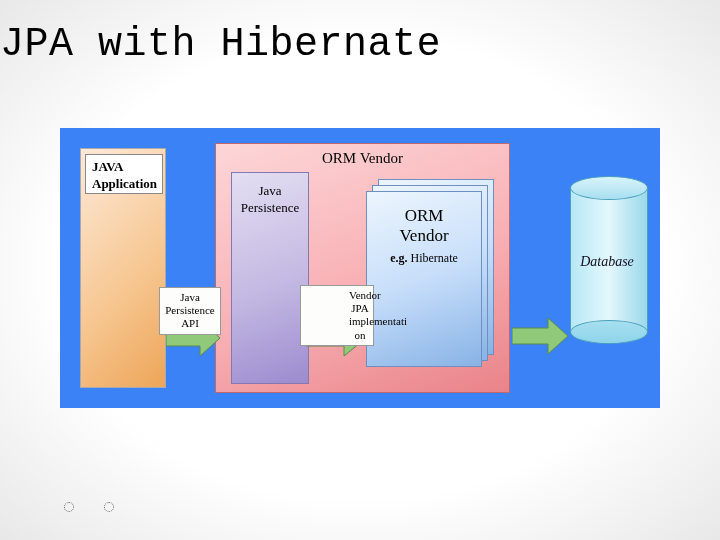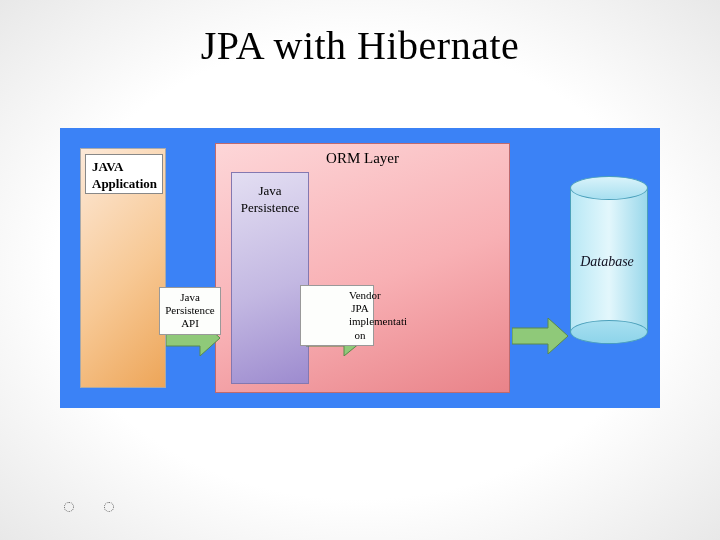--- a/index.html
+++ b/index.html
@@ -9,23 +9,22 @@
     background: #fff;
     background: radial-gradient(ellipse at center, #ffffff 0%, #ffffff 60%, #e8e8e8 100%);
     font-family: Arial, sans-serif;
     position: relative;
     overflow: hidden;
   }
   .title {
     position: absolute;
     top: 22px;
     left: 0; right: 0;
-    text-align: center;
     font-size: 40px;
-    font-family: Liberation Serif, serif;
+    font-family: Liberation Mono, monospace;
     color: #000;
     letter-spacing: 0.5px;
   }
   .diagram {
     position: absolute;
     left: 60px;
     top: 128px;
     width: 600px;
     height: 280px;
     background: #3b82f6;
@@ -184,23 +183,34 @@
 <body>
 
 <div class="title">JPA with Hibernate</div>
 
 <div class="diagram">
 
   <div class="java-app"></div>
   <div class="java-app-label">JAVA<br>Application</div>
 
   <div class="orm-layer">
-    <div class="orm-layer-title">ORM Layer</div>
+    <div class="orm-layer-title">ORM Vendor</div>
     <div class="java-persistence">
       <div class="java-persistence-label">Java<br>Persistence</div>
+    </div>
+    <div class="orm-vendor-stack">
+      <div class="stk stk3"></div>
+      <div class="stk stk2"></div>
+      <div class="stk stk1">
+        <div class="orm-vendor-label">ORM<br>Vendor</div>
+        <div class="orm-vendor-eg">
+          <b>e.g.</b>
+          <span>Hibernate</span>
+        </div>
+      </div>
     </div>
   </div>
 
   <div class="database">
     <div class="db-body"></div>
     <div class="db-bottom"></div>
     <div class="db-top"></div>
     <div class="database-label">Database</div>
   </div>
 

